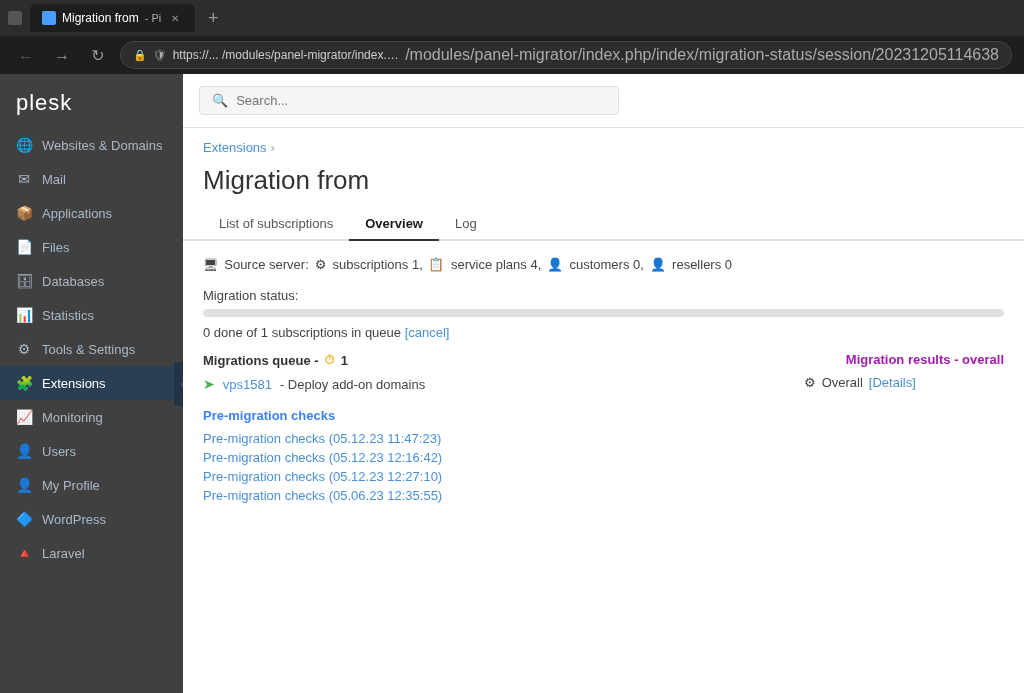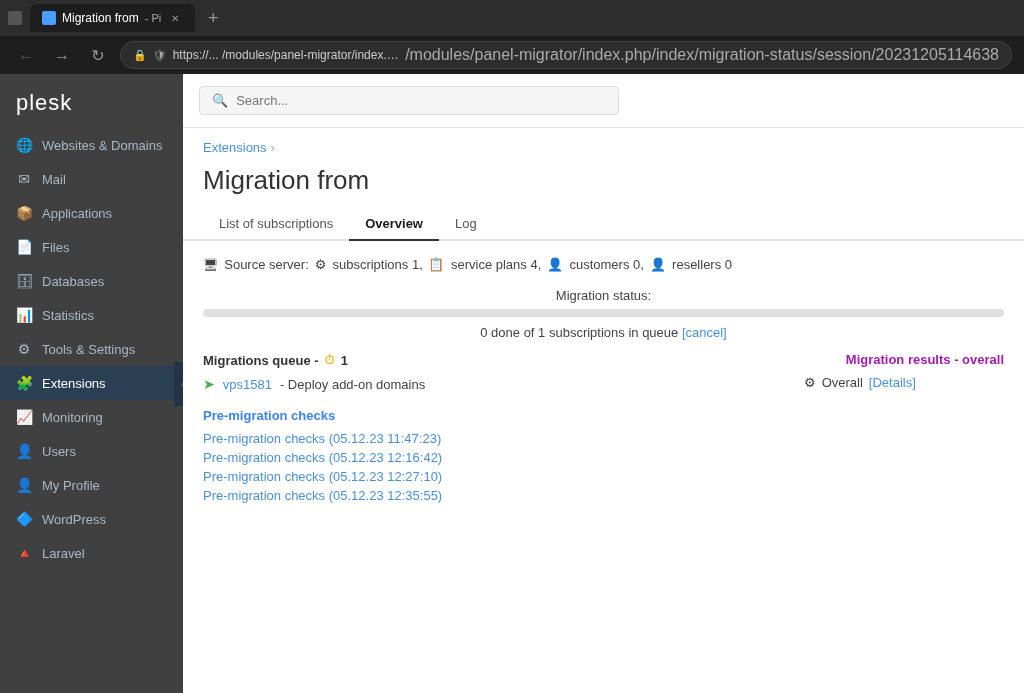--- a/index.html
+++ b/index.html
@@ -205,21 +205,21 @@
     .server-info {
       display: flex;
       align-items: center;
       gap: 6px;
       font-size: 13px;
       color: #444;
       margin-bottom: 16px;
       flex-wrap: wrap;
     }
 
-    .migration-status-section { margin-bottom: 12px; text-align: center; }
+    .migration-status-section { margin-bottom: 12px; }
     .migration-status-label {
       font-size: 13px;
       color: #444;
       margin-bottom: 6px;
     }
     .progress-bar-wrap {
       height: 8px;
       background: #e0e0e0;
       border-radius: 4px;
       width: 100%;
@@ -464,21 +464,21 @@
               <span class="queue-arrow">➤</span>
               <a class="queue-item-link">vps1581</a>
               <span>- Deploy add-on domains</span>
             </div>
 
             <div class="pre-migration-section">
               <div class="pre-migration-title">Pre-migration checks</div>
               <a class="pre-migration-link">Pre-migration checks (05.12.23 11:47:23)</a>
               <a class="pre-migration-link">Pre-migration checks (05.12.23 12:16:42)</a>
               <a class="pre-migration-link">Pre-migration checks (05.12.23 12:27:10)</a>
-              <a class="pre-migration-link">Pre-migration checks (05.12.23 12:35:55)</a>
+              <a class="pre-migration-link">Pre-migration checks (05.06.23 12:35:55)</a>
             </div>
           </div>
 
           <div class="queue-right">
             <div class="results-header">Migration results - overall</div>
             <div class="results-item">
               <span>⚙</span>
               <span>Overall</span>
               <a class="results-link">[Details]</a>
             </div>

